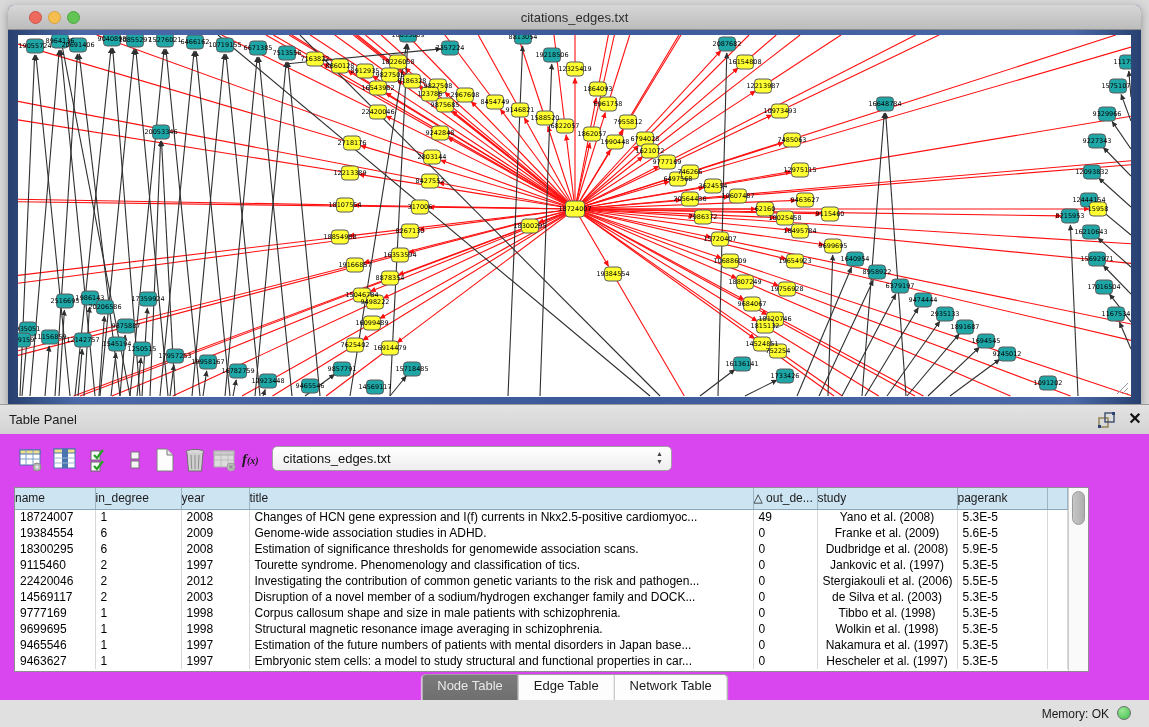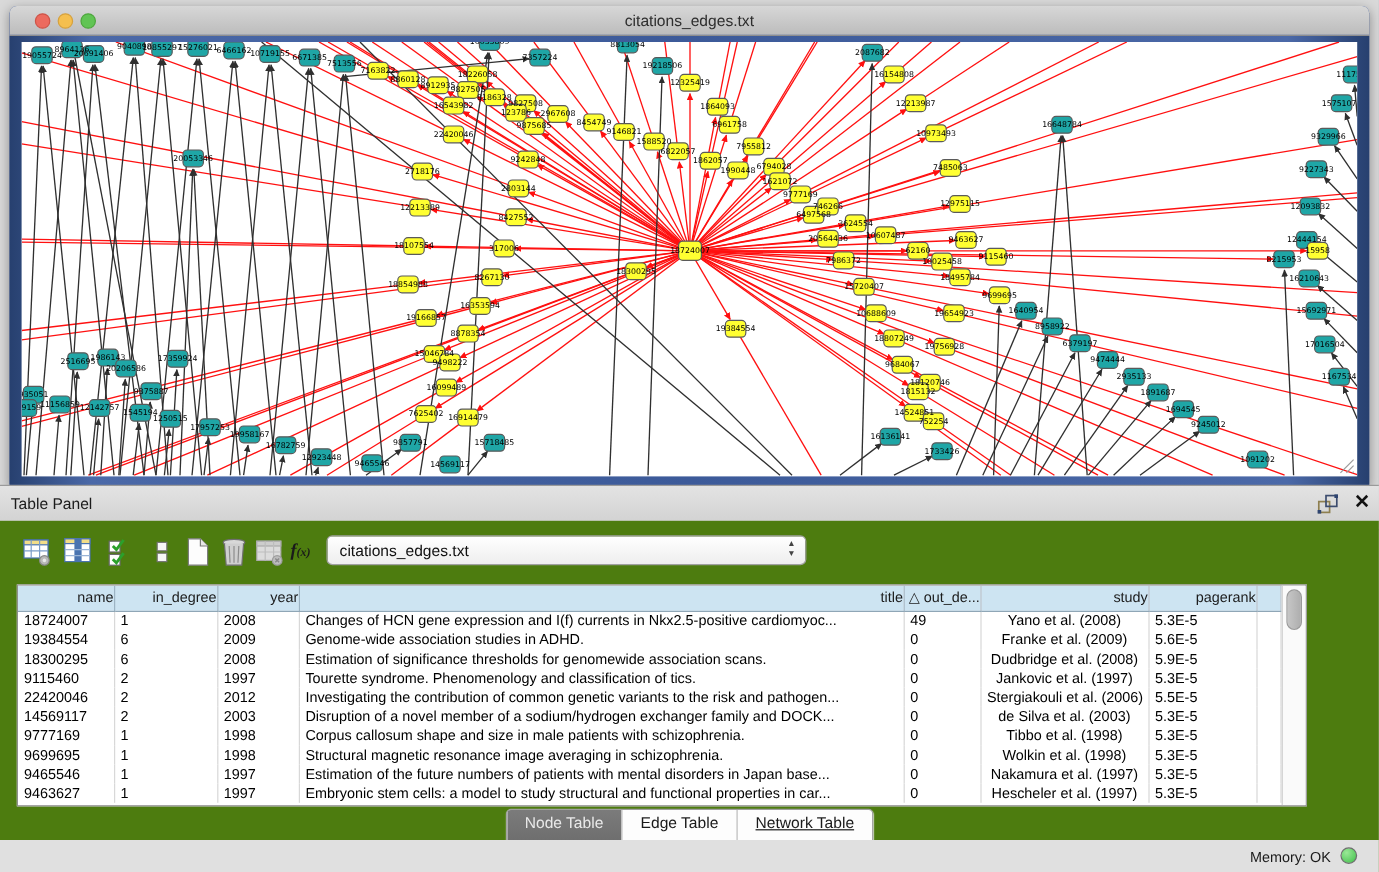--- a/index.html
+++ b/index.html
@@ -26,50 +26,50 @@
   
   #panel-bar { left:0; top:404px; width:1149px; height:38px;
                background:linear-gradient(#e3e3e3,#cfcfcf);
                border-top:1px solid #9a9a9a; border-bottom:1px solid #ababab; }
   #panel-title { left:9px; top:7px; font-size:13px; color:#1c1c1c; }
   #float-btn { left:1097px; top:6px; width:20px; height:18px; cursor:default; }
   #close-btn { left:1126px; top:4px; width:18px; height:20px; font-size:16px; font-weight:bold;
                color:#111; text-align:center; line-height:20px; }
 
   
-  #panel-body { left:0; top:434px; width:1149px; height:293px; background:#4d7c0f; }
+  #panel-body { left:0; top:434px; width:1149px; height:293px; background:#d946ef; }
   .tbicon { position:absolute; top:13px; width:26px; height:26px; }
   #fx-icon { font-family:"Liberation Serif", serif; font-style:italic; font-weight:bold;
              font-size:15px; color:#1a1a1a; width:auto; top:17px; }
   #fx-icon small { font-size:10px; }
   #net-select { left:272px; top:12px; width:400px; height:25px; border:1px solid #a0a0a0;
                 border-radius:5px; background:linear-gradient(#ffffff,#eeeeee);
                 font-size:13px; color:#111; line-height:23px; padding-left:10px; }
   #net-select .spin { position:absolute; right:8px; top:3px; font-size:7px; color:#444; line-height:8px; }
 
   
   #tablebox { left:14px; top:53px; width:1075px; height:185px; background:#fff;
               border:1px solid #8f8f8f; overflow:hidden; }
   table { border-collapse:collapse; table-layout:fixed; width:1053px; }
   th { height:21px; background:#cde4f2; border-right:1px solid #9db4c4; border-bottom:1px solid #8fa6b6;
-       font-size:12px; font-weight:normal; color:#1b1b1b; text-align:right; overflow:hidden;
+       font-size:12px; font-weight:normal; color:#1b1b1b; text-align:left; overflow:hidden;
        white-space:nowrap; }
   td { height:16px; font-size:12px; color:#000; padding:0 5px; border-right:1px solid #d8d8d8;
        overflow:hidden; white-space:nowrap; }
   td.center { text-align:center; }
   #vscroll { left:1053px; top:0; width:20px; height:183px; background:#fafafa; border-left:1px solid #cccccc; }
   #vthumb { left:3px; top:3px; width:13px; height:34px; background:linear-gradient(90deg,#c6c6c6,#aeaeae);
             border:1px solid #9a9a9a; border-radius:7px; }
 
   
   #tabs { top:240px; left:50%; transform:translateX(-50%); display:flex;
           border:1px solid #9f9f9f; border-radius:4px; overflow:hidden; background:#fdfdfd;
           box-shadow:0 1px 1px rgba(255,255,255,.8); }
   .tab { font-size:13px; color:#1a1a1a; padding:3px 15px 16px; border-right:1px solid #bbb; }
-  .tab:last-child { border-right:none;text-decoration:underline; }
+  .tab:last-child { border-right:none; }
   .tab.sel { background:linear-gradient(#7b7b7b,#6a6a6a); color:#e9e9e9; }
 
   
   #statusbar { left:0; top:700px; width:1149px; height:27px; background:#e0e0e0; }
   #mem-label { right:40px; top:7px; position:absolute; font-size:12px; color:#1b1b1b; }
   #mem-dot { right:18px; top:6px; position:absolute; width:14px; height:14px; border-radius:50%;
              background:radial-gradient(circle at 35% 30%, #8ae486, #3cb13c); border:1px solid #6e6e6e; }
 </style>
 </head>
 <body>

